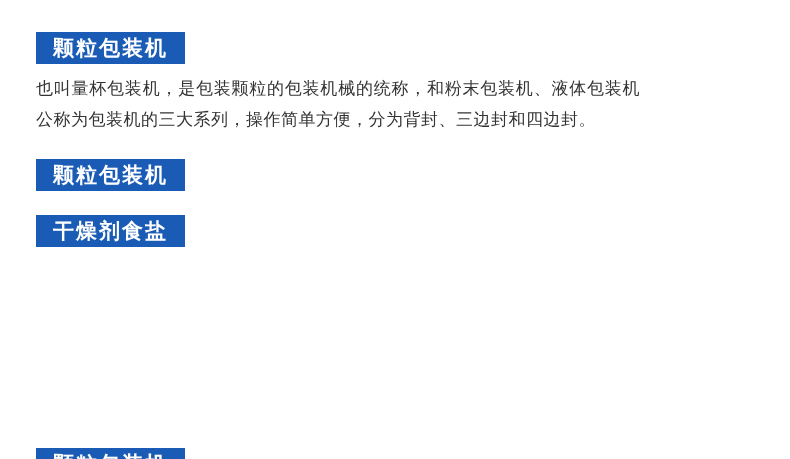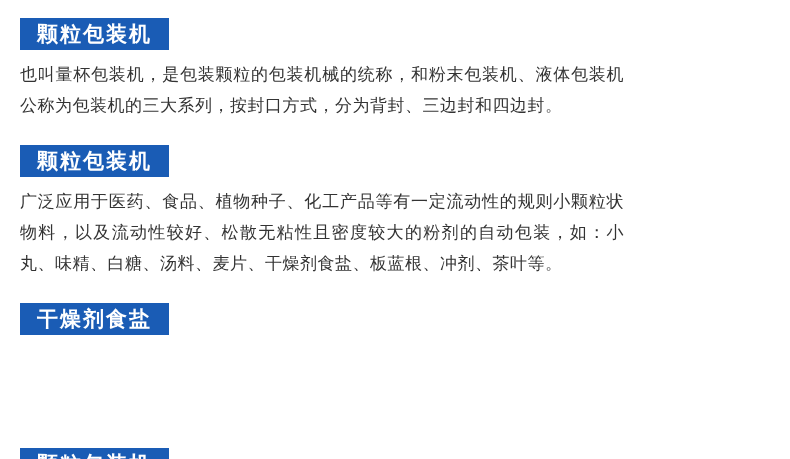--- a/index.html
+++ b/index.html
@@ -11,23 +11,24 @@
     width: 790px;
     height: 459px;
     overflow: hidden;
     font-family: "DejaVu Sans", "Liberation Sans", sans-serif;
   }
   .page {
     position: relative;
     width: 644px;
     height: 459px;
     box-sizing: border-box;
-    padding: 18px 20px 0 20px;
+    padding: 32px 20px 0 20px;
     overflow: hidden;
     background: #ffffff;
+    margin-left: 16px;
   }
   .section {
     margin-bottom: 24px;
   }
   .section-header {
     display: inline-block;
     background: #1a5cb5;
     color: #ffffff;
     font-size: 21px;
     font-weight: bold;
@@ -53,28 +54,27 @@
 </style>
 </head>
 <body>
 
 <div class="page">
 
   <div class="section">
     <div class="section-header">
       <span>颗粒包装机</span>
     </div>
-    <p class="section-body">也叫量杯包装机，是包装颗粒的包装机械的统称，和粉末包装机、液体包装机公称为包装机的三大系列，按封口方式，分为背封、三边封和四边封。</p>
+    <p class="section-body">也叫量杯包装机，是包装颗粒的包装机械的统称，和粉末包装机、液体包装机公称为包装机的三大系列，操作简单方便，分为背封、三边封和四边封。</p>
   </div>
 
   <div class="section">
     <div class="section-header">
       <span>颗粒包装机</span>
     </div>
-    <p class="section-body">广泛应用于医药、食品、植物种子、化工产品等有一定流动性的规则小颗粒状物料，以及流动性较好、松散无粘性且密度较大的粉剂的自动包装，如：小丸、味精、白糖、汤料、麦片、干燥剂食盐、板蓝根、冲剂、茶叶等。</p>
   </div>
 
   <div class="section">
     <div class="section-header">
       <span>干燥剂食盐</span>
     </div>
   </div>
 
   <div class="section-header partial-header">
     <span>颗粒包装机</span>

